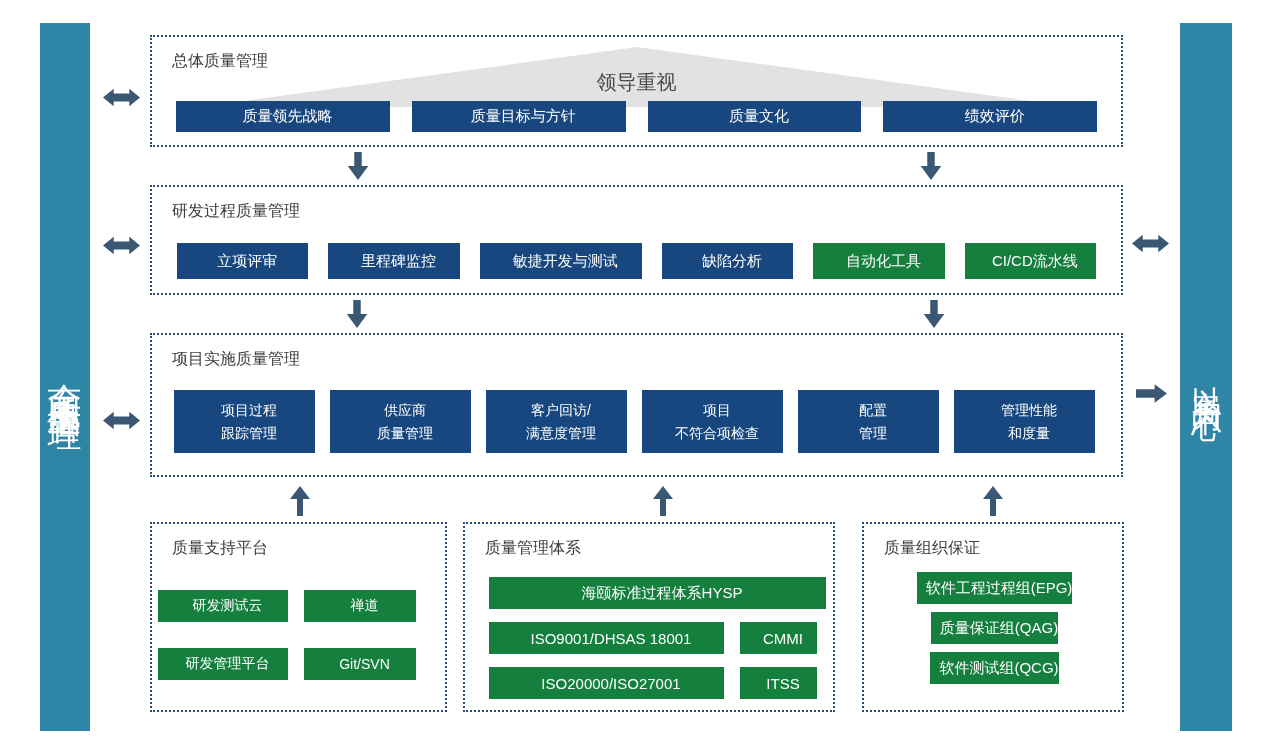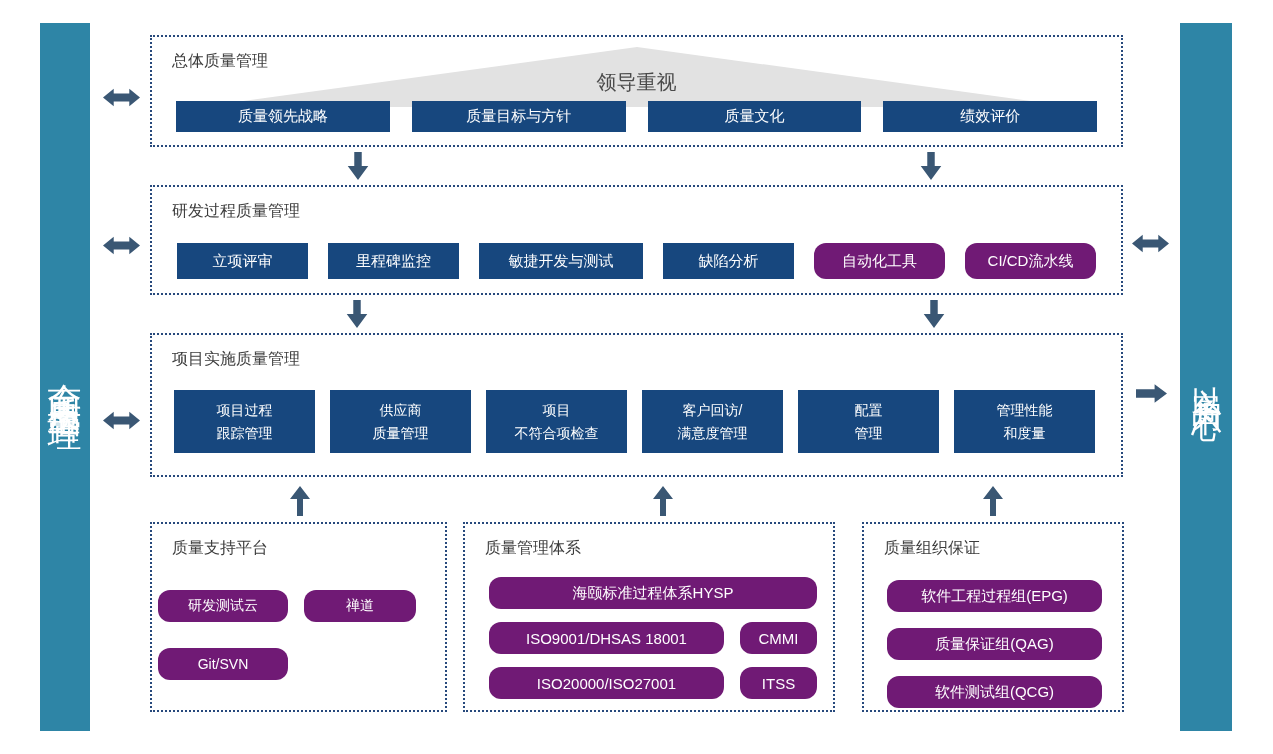--- a/index.html
+++ b/index.html
@@ -27,34 +27,34 @@
   
   .triangle{position:absolute;left:50%;transform:translateX(-50%);top:10px;width:0;height:0;
     border-left:438px solid transparent;border-right:438px solid transparent;border-bottom:60px solid #E2E2E2;z-index:1;}
   .triangle-label{position:absolute;top:32px;left:0;right:0;text-align:center;font-size:20px;color:#4a4a4a;z-index:2;font-family:Liberation Serif, serif;}
 
   
   .btns{position:absolute;display:flex;z-index:2;}
   .btns.r1{left:24px;right:24px;bottom:13px;gap:22px;}
   .btns.r2{left:25px;right:25px;bottom:14px;gap:20px;}
   .btns.r3{left:22px;right:26px;bottom:22px;gap:15px;}
-  .node{background:#17477E;color:#ffffff;display:flex;align-items:center;justify-content:center;text-align:center;flex:1;}
-  .node.teal{background:#701a75;border-radius:12px;}
+  .node{background:#17477E;color:#ffffff;display:flex;align-items:center;justify-content:center;text-align:center;flex:1;padding-left:9px;}
+  .node.teal{background:#15803d;}
   .r1 .node{height:31px;font-size:15px;}
   .r2 .node{height:36px;font-size:15px;}
   .r3 .node{height:63px;font-size:14px;line-height:1.6;white-space:pre-line;margin-top:48px;}
   .r2 .node.wide{flex:1.25;}
 
   
   .grid-a{position:absolute;left:6px;top:66px;display:grid;grid-template-columns:130px 112px;column-gap:16px;row-gap:26px;z-index:2;}
   .grid-a .node{height:32px;font-size:14px;flex:none;}
   .hysp-node{position:absolute;left:24px;top:53px;width:328px;height:32px;font-size:15px;z-index:2;flex:none;}
   .grid-b{position:absolute;left:24px;top:98px;display:grid;grid-template-columns:235px 77px;column-gap:16px;row-gap:13px;z-index:2;}
   .grid-b .node{height:32px;font-size:15px;flex:none;}
-  .col-c{position:absolute;left:23px;top:56px;width:215px;display:flex;flex-direction:column;gap:16px;z-index:2;}
+  .col-c{position:absolute;left:23px;top:48px;width:215px;display:flex;flex-direction:column;gap:8px;z-index:2;align-items:center;}
   .col-c .node{height:32px;font-size:15px;flex:none;}
   .bold{font-weight:normal;}
 
   
   .arrow{position:absolute;line-height:0;}
   .arrow svg{display:block;}
 </style>
 </head>
 <body>
 
@@ -92,36 +92,37 @@
     </div>
   </div>
 
   <div class="dbox box-row3">
     <div class="box-title">项目实施质量管理</div>
     <div class="btns r3">
       <div class="node">项目过程
 跟踪管理</div>
       <div class="node">供应商
 质量管理</div>
+      <div class="node">客户回访/
+满意度管理</div>
       <div class="node">项目
 不符合项检查</div>
-      <div class="node">客户回访/
-满意度管理</div>
       <div class="node">配置
 管理</div>
       <div class="node">管理性能
 和度量</div>
     </div>
   </div>
 
   <div class="dbox box-a">
     <div class="box-title">质量支持平台</div>
     <div class="grid-a">
       <div class="node teal">研发测试云</div>
       <div class="node teal">禅道</div>
+      <div class="node teal">研发管理平台</div>
       <div class="node teal bold">Git/SVN</div>
     </div>
   </div>
 
   <div class="dbox box-b">
     <div class="box-title">质量管理体系</div>
     <div class="node teal hysp-node">海颐标准过程体系HYSP</div>
     <div class="grid-b">
       <div class="node teal">ISO9001/DHSAS 18001</div>
       <div class="node teal">CMMI</div>

